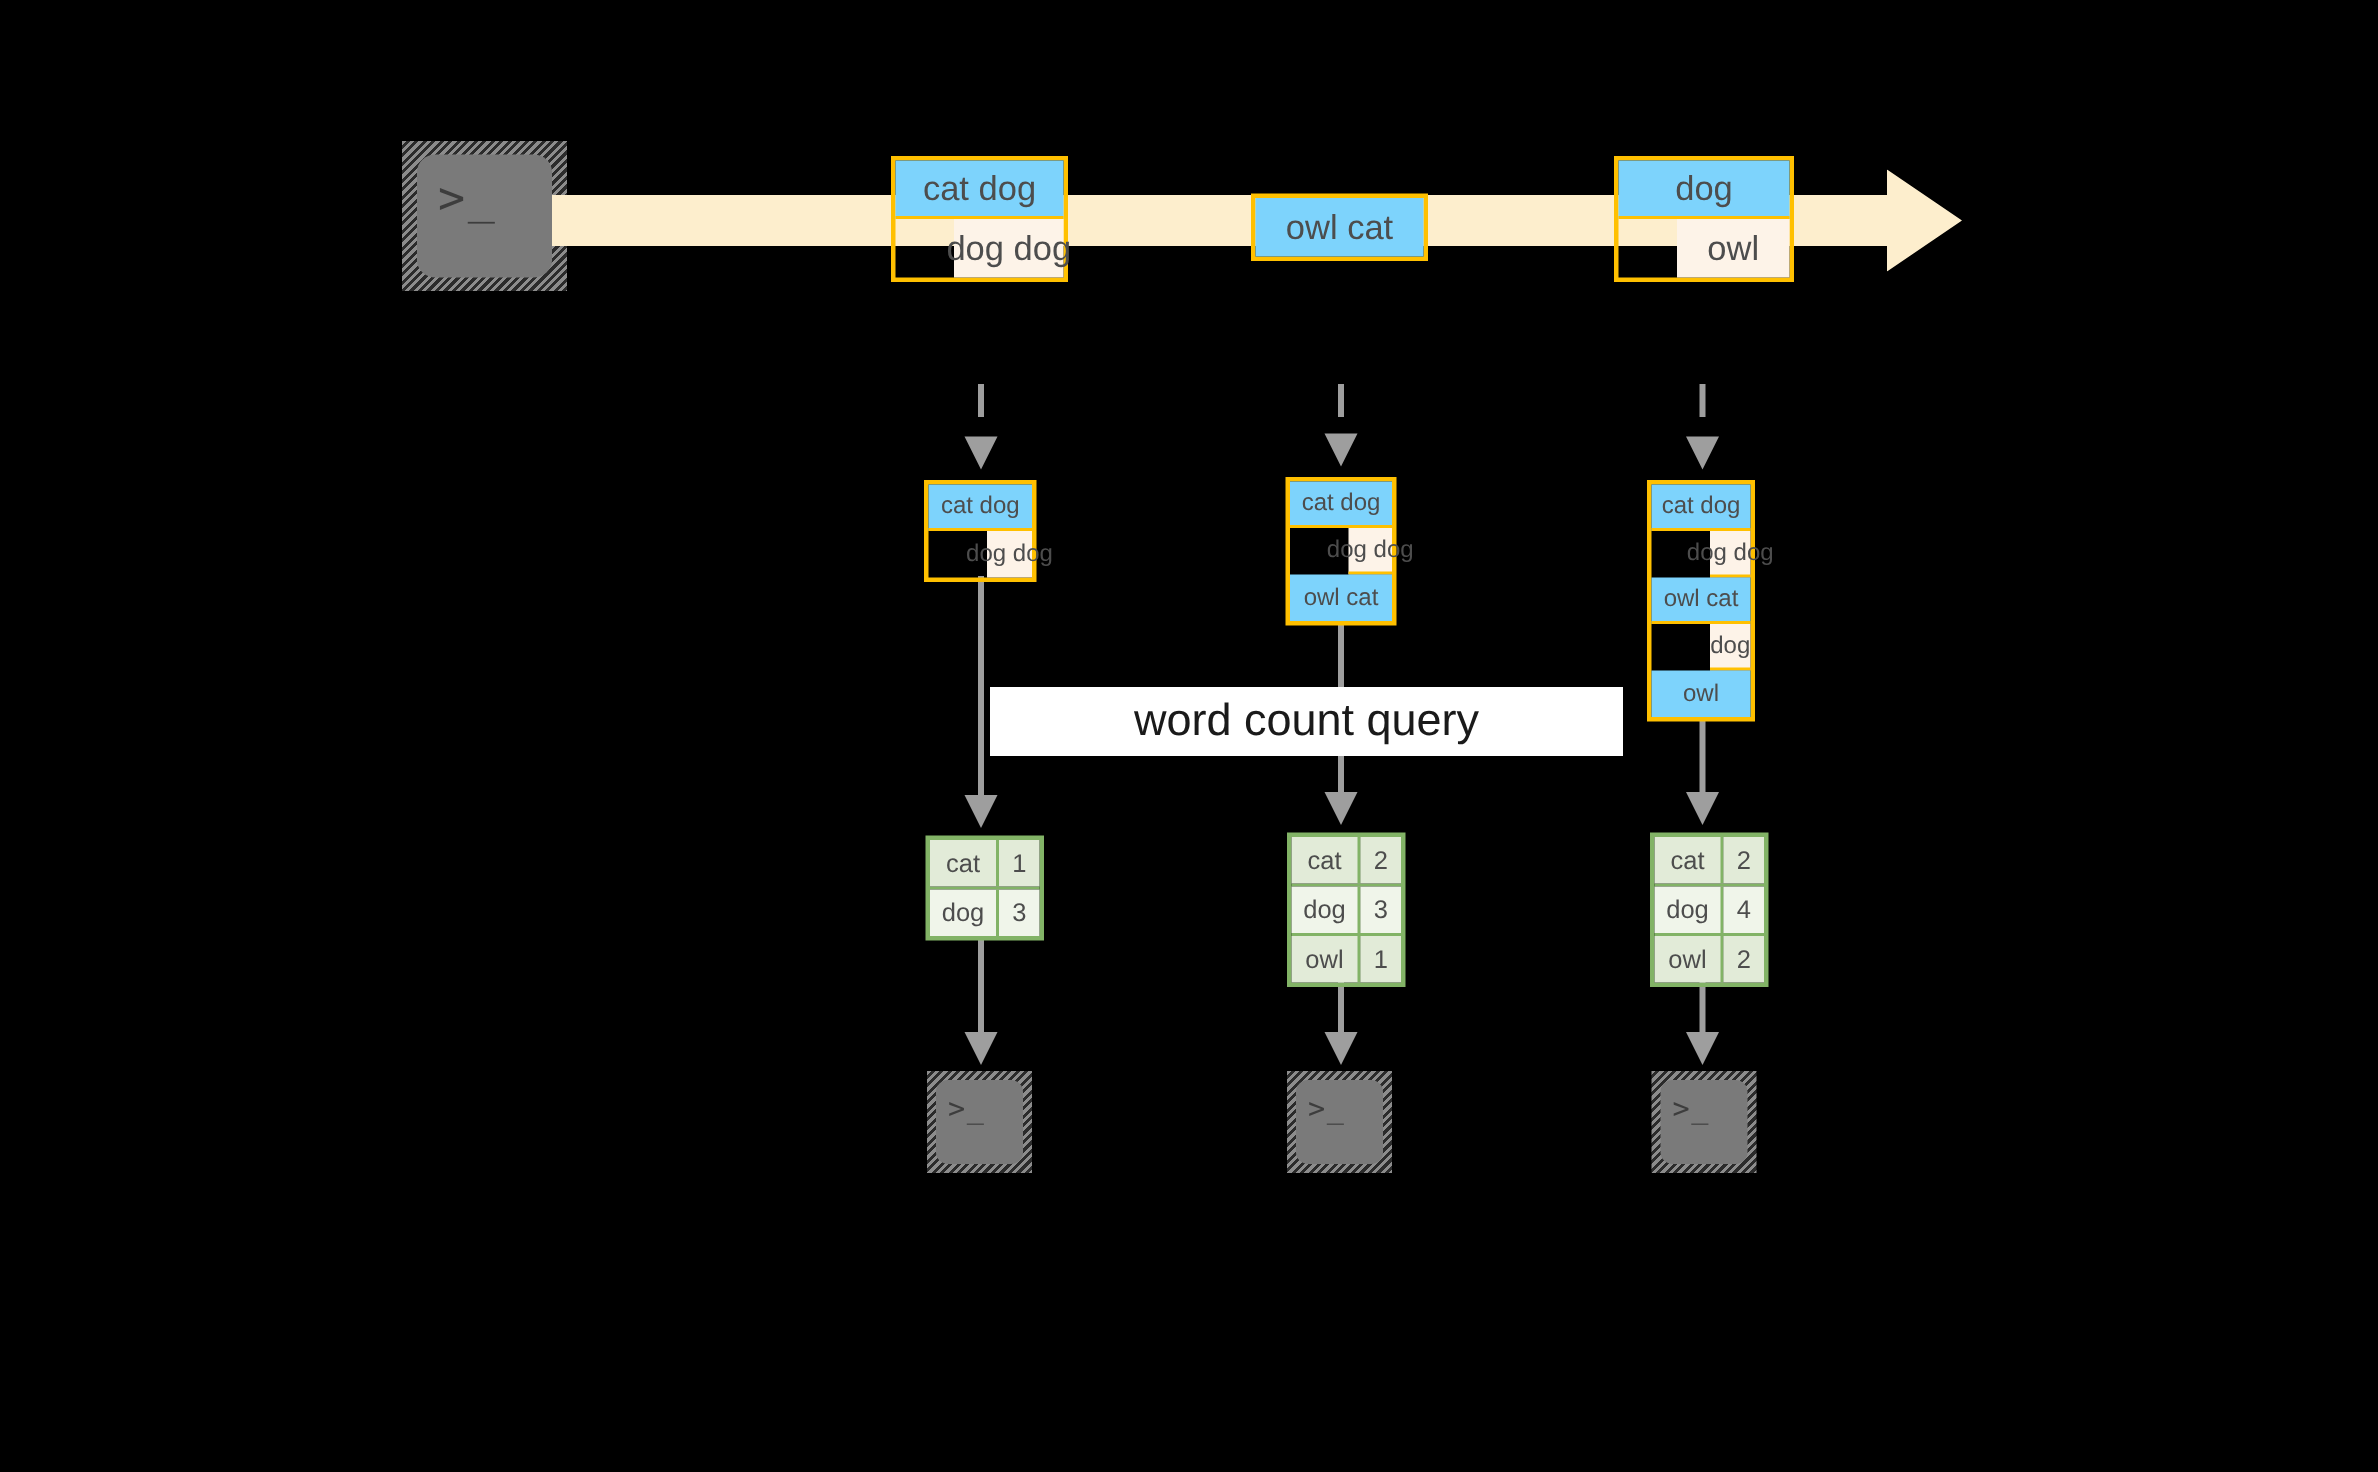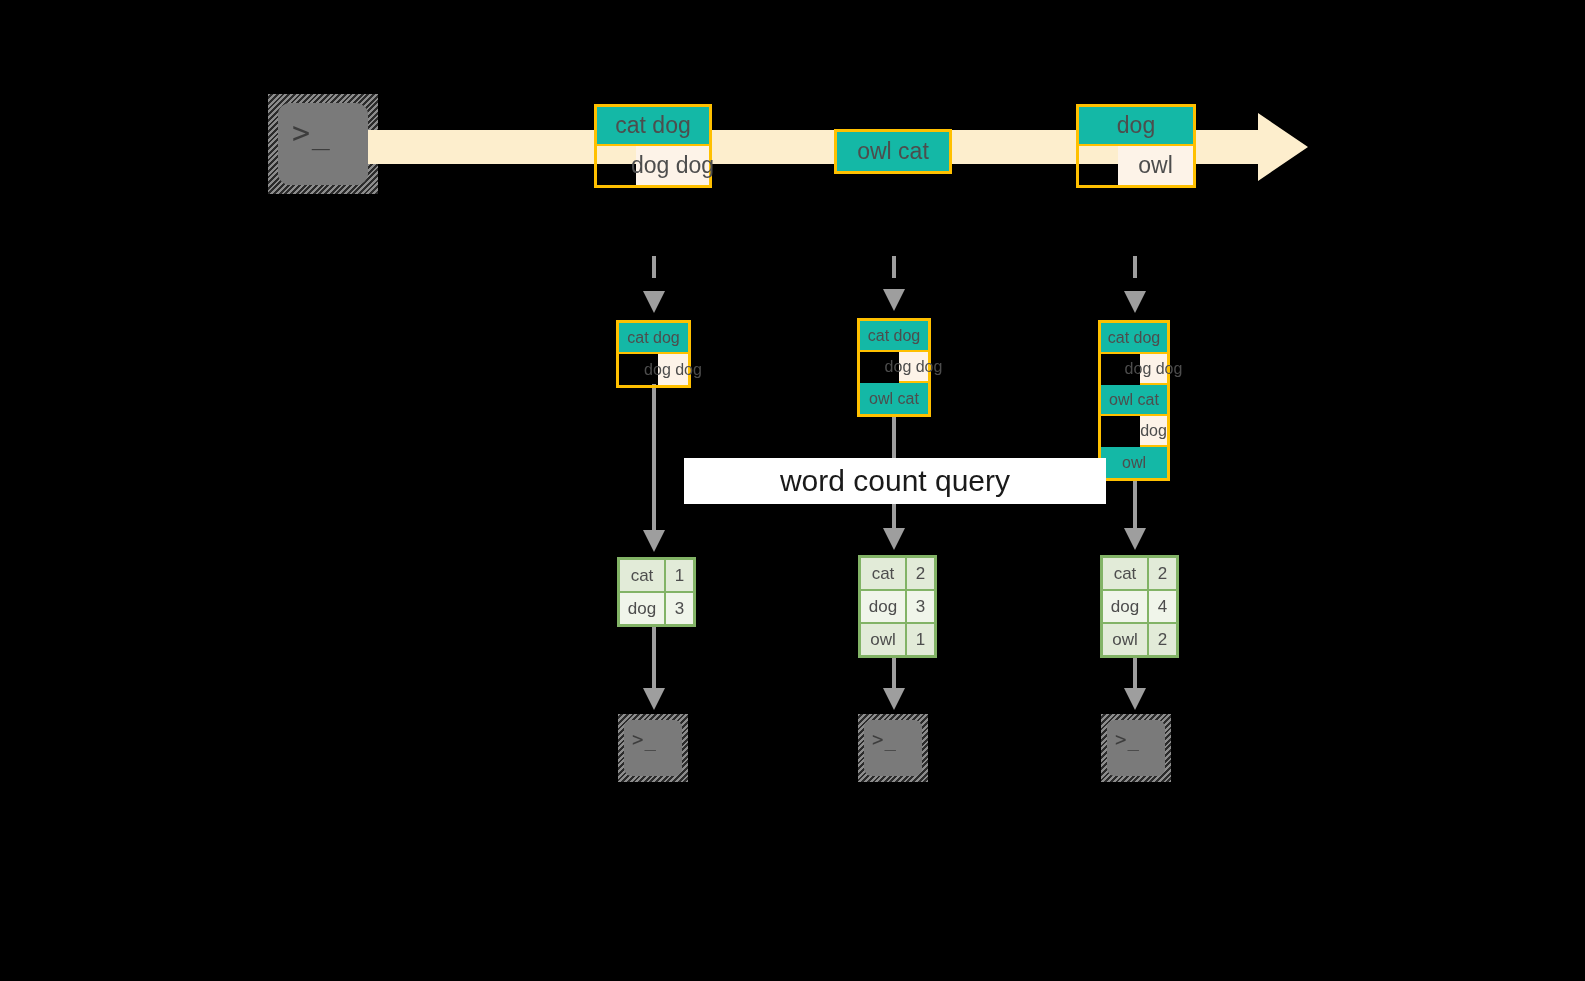--- a/index.html
+++ b/index.html
@@ -72,21 +72,21 @@
     box-sizing: border-box;
     border: 3px solid #ffc000;
   }
   .evt-row {
     box-sizing: border-box;
     display: flex;
     align-items: center;
     justify-content: center;
     color: #4d4d4d;
     white-space: nowrap;
-    background: #14b8a6;
+    background: #7dd3fc;
     border-bottom: 2px solid #ffc000;
   }
   .evt-row.alt { background: #fdf3e8; margin-left: 39px; }
   .evt-row:last-child { border-bottom: none; }
 
   
   .evt-group.top { }
   .evt-group.top .evt-row {
     height: 39px;
     font-size: 23px;
@@ -136,21 +136,21 @@
 
   
   .conn {
     position: absolute;
     overflow: visible;
   }
 
   
   .banner {
     position: absolute;
-    left: 684px;
+    left: 660px;
     top: 458px;
     width: 422px;
     height: 46px;
     background: #ffffff;
     display: flex;
     align-items: center;
     justify-content: center;
   }
   .banner span {
     font-size: 30px;

